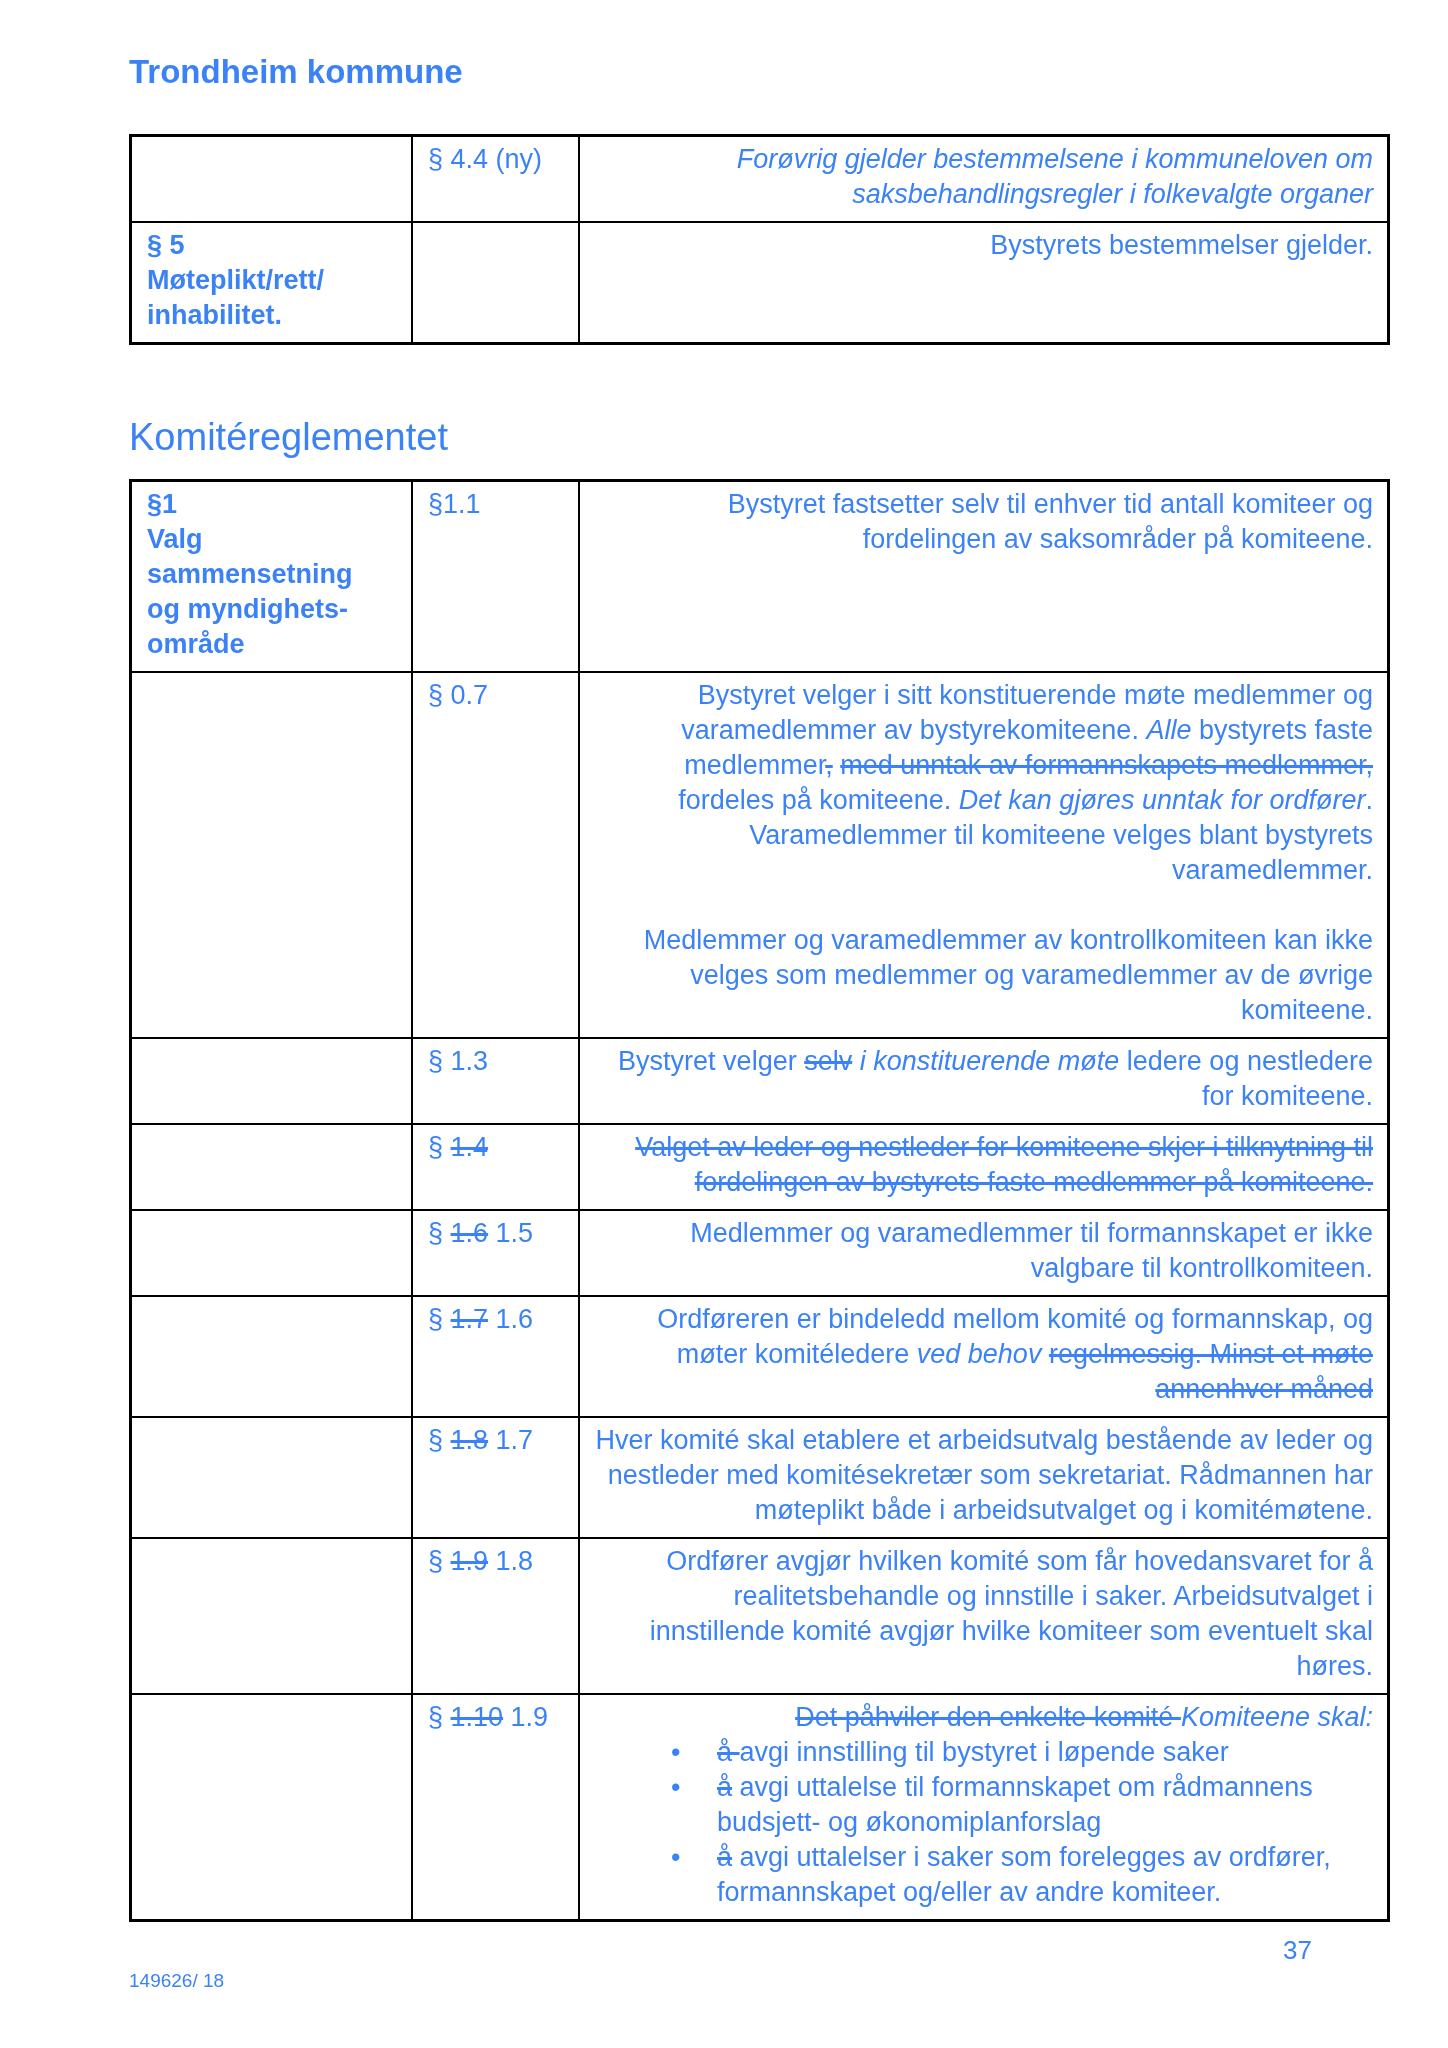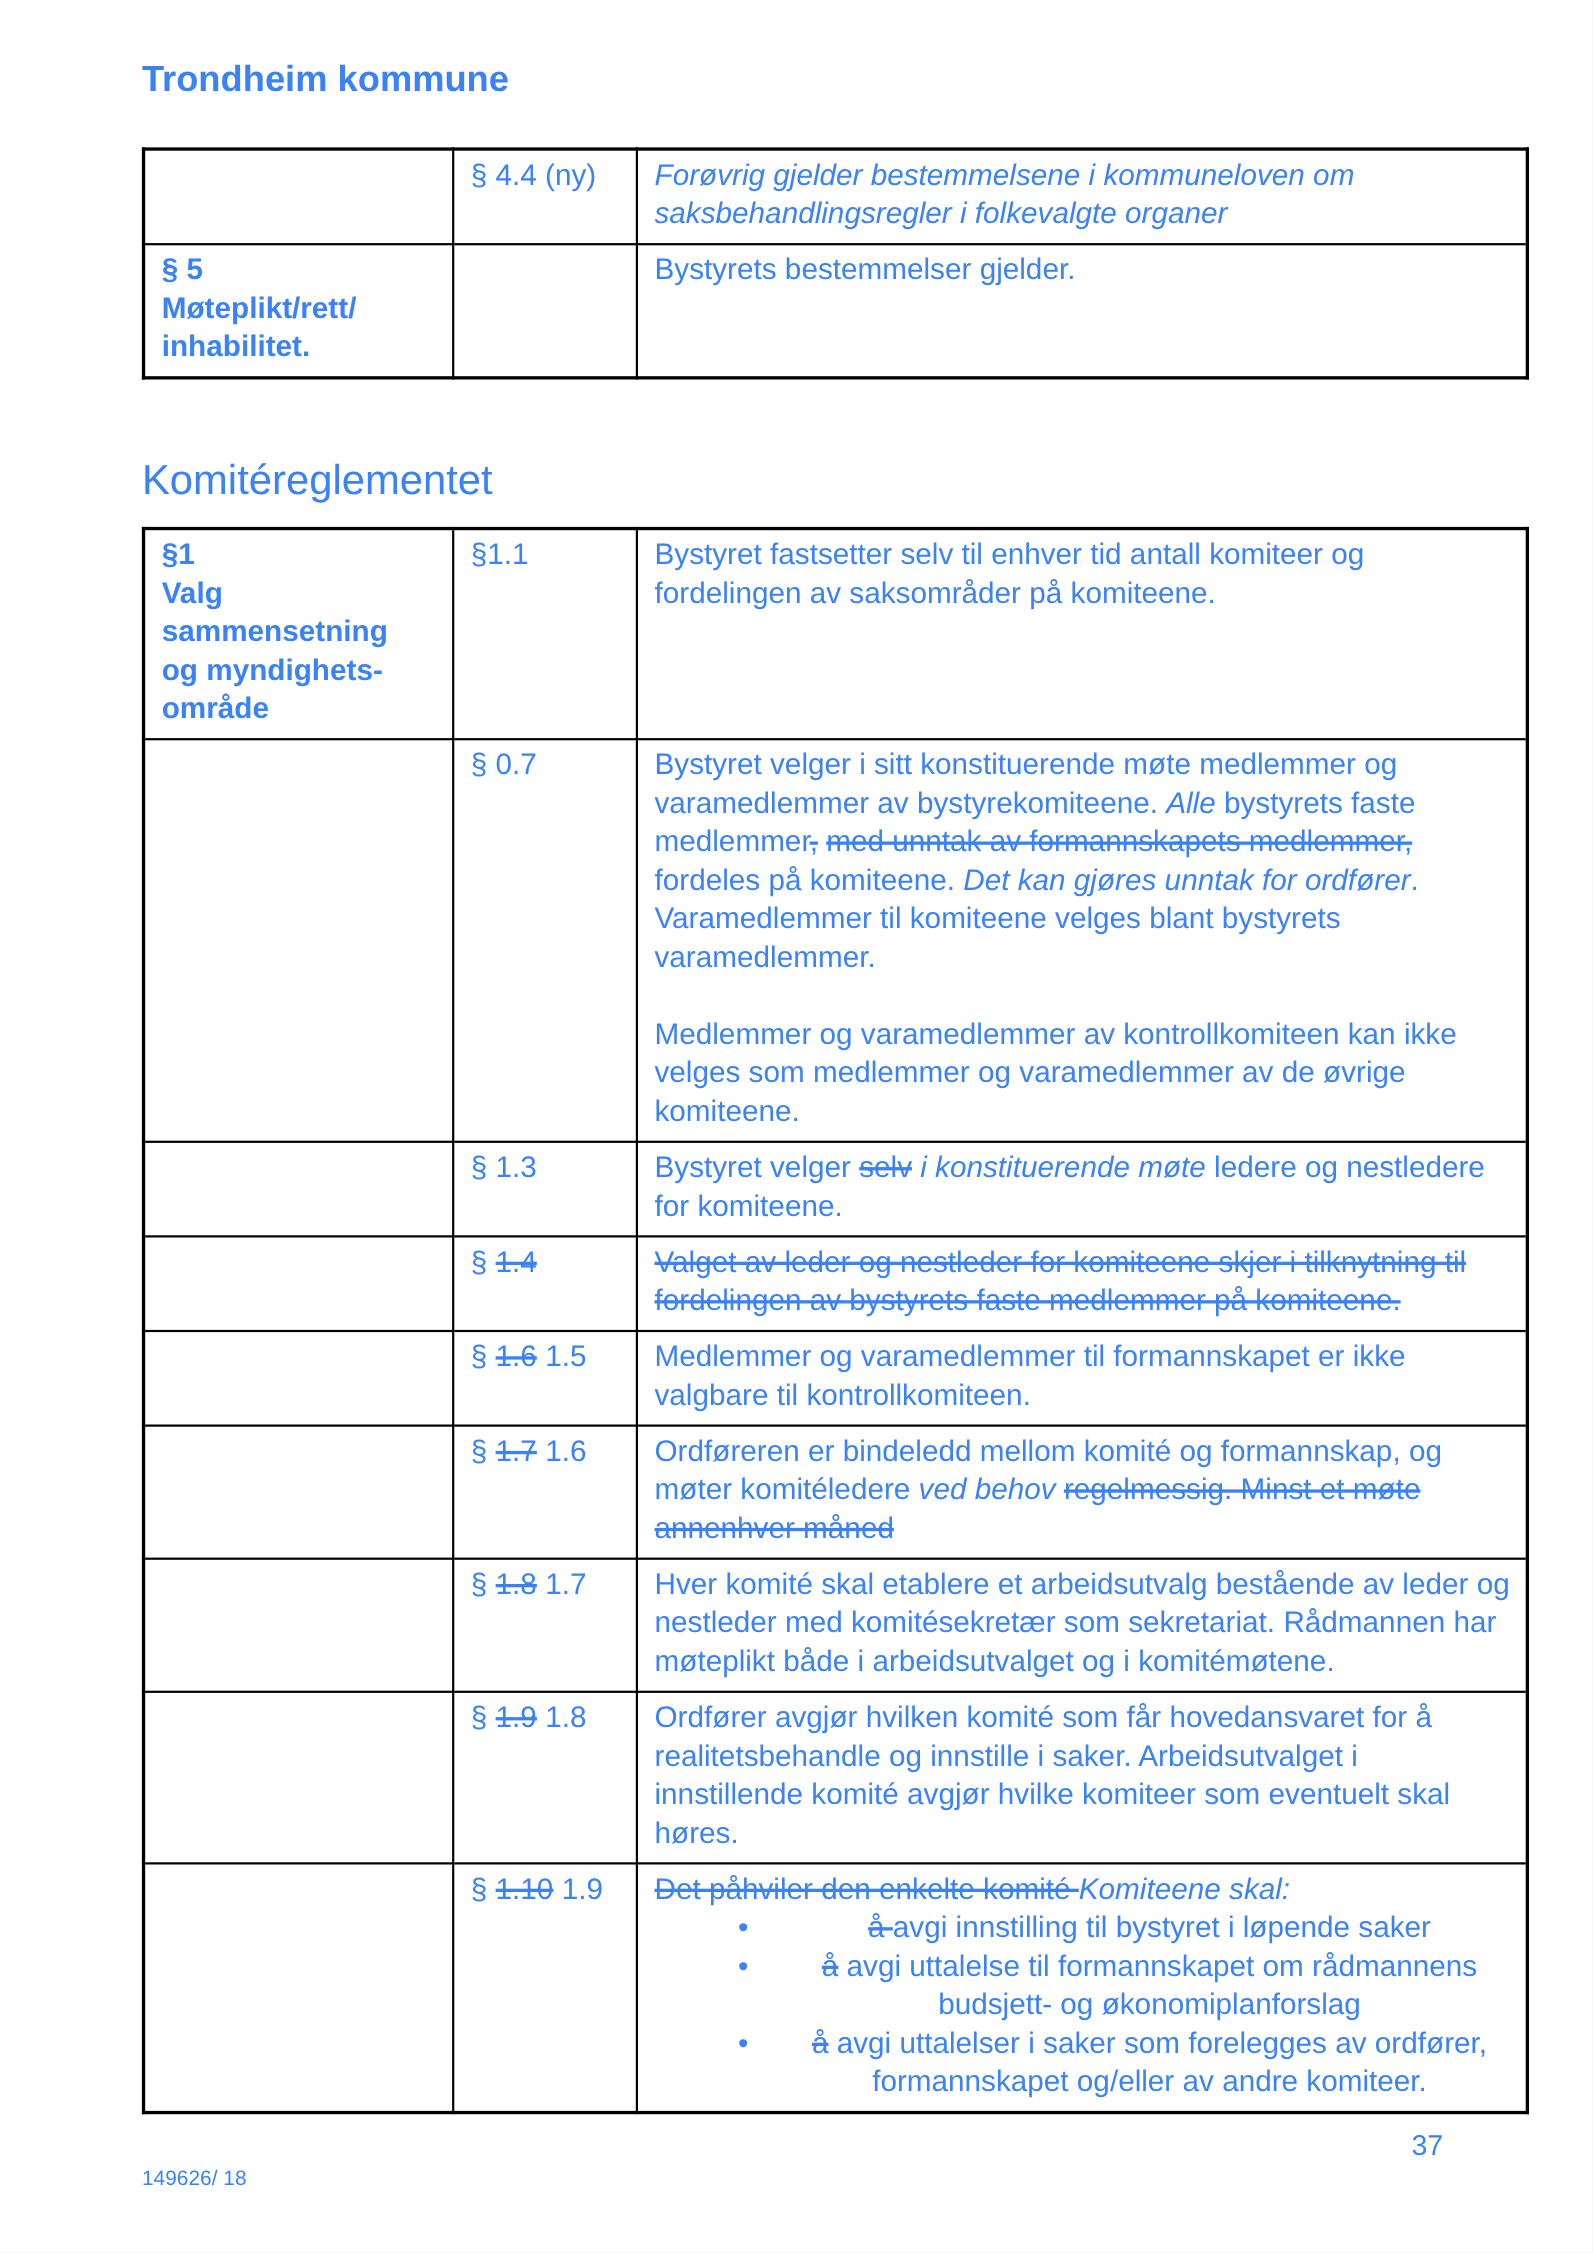--- a/index.html
+++ b/index.html
@@ -8,25 +8,25 @@
   .doc-title{position:absolute;left:129px;top:52px;margin:0;font-size:33px;line-height:40px;font-weight:700;}
   .section-title{position:absolute;left:129px;top:414px;margin:0;font-size:38px;line-height:46px;font-weight:400;}
   table.rules{position:absolute;left:129px;border-collapse:collapse;table-layout:fixed;width:1194px;
               border:3px solid #000;}
   #t1{top:134px;}
   #t2{top:479px;}
   td{border:2px solid #000;vertical-align:top;padding:5px 14px 9px 15px;}
   td.c1{width:250px;font-weight:700;}
   td.c2{width:136px;white-space:nowrap;}
   td.c3{width:778px;}
-  p{margin:0;}
+  p{margin:0;text-align:right;}
   p + p{margin-top:35px;}
   .it{font-style:italic;}
   .st{text-decoration:line-through;text-decoration-thickness:2.5px;}
-  ul.bullets{list-style:none;margin:0;padding:0;text-align:center;}
+  ul.bullets{list-style:none;margin:0;padding:0;}
   ul.bullets li{position:relative;padding-left:122px;}
   ul.bullets li::before{content:"\2022";position:absolute;left:76px;top:0;}
   .footer-line1{position:absolute;left:129px;top:1934px;font-size:26px;line-height:32px;font-weight:700;}
   .footer-line2{position:absolute;left:129px;top:1969px;font-size:19px;line-height:24px;font-weight:400;}
   .page-number{position:absolute;right:136px;top:1934px;font-size:26px;line-height:32px;}
 </style>
 </head>
 <body>
 
 <div class="page">

